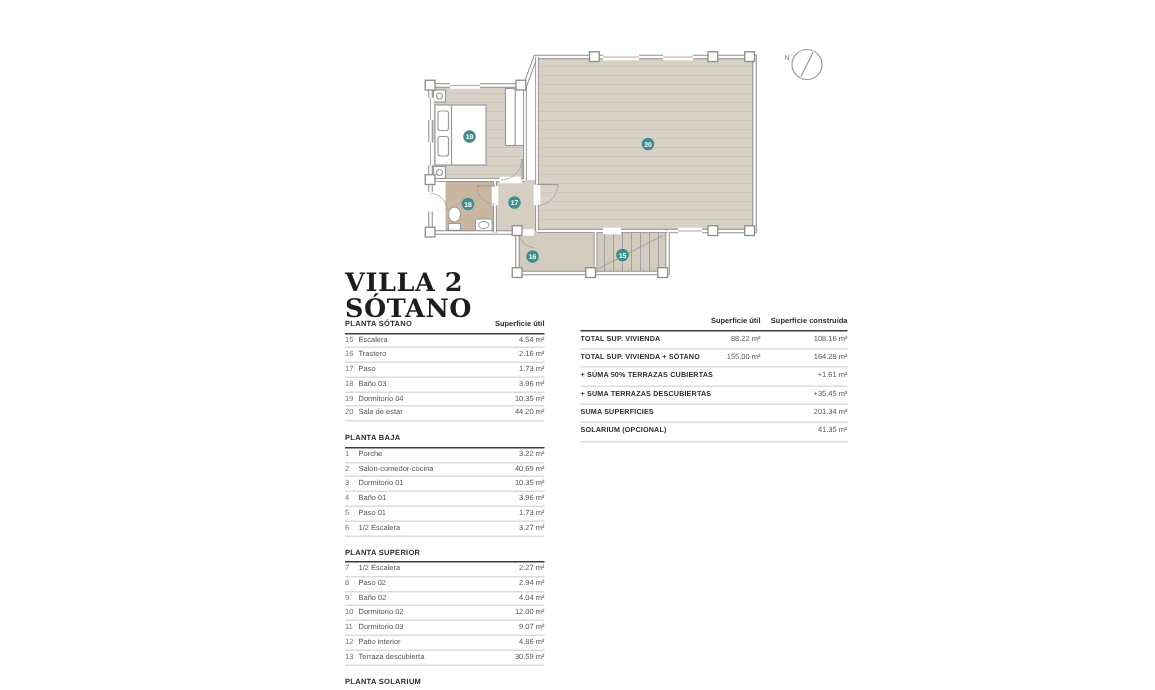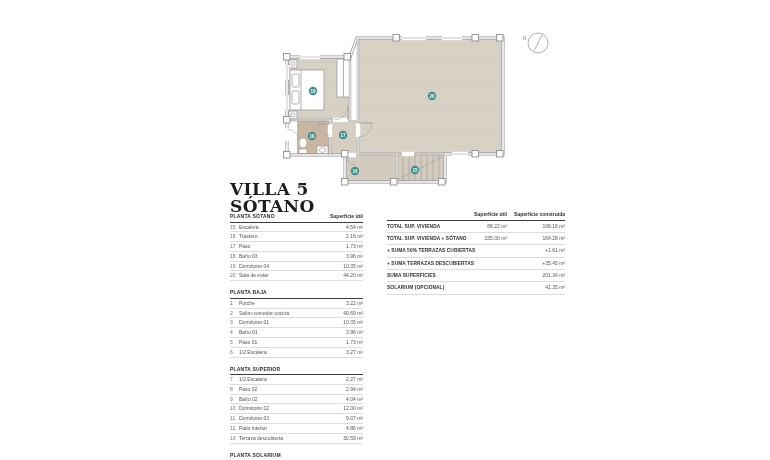--- a/index.html
+++ b/index.html
@@ -179,21 +179,21 @@
 
     <g>
       <circle cx="262" cy="35" r="10" fill="#ffffff" stroke="#9b9b9b" stroke-width="0.8"></circle>
       <line x1="258" y1="43" x2="266" y2="27" stroke="#9b9b9b" stroke-width="0.8"></line>
       <text x="247" y="32" font-size="4.5" fill="#777777">N</text>
     </g>
   </svg>
   </div>
 
   <div class="title">
-    <div>VILLA 5</div>
+    <div>VILLA 2</div>
     <div>SÓTANO</div>
   </div>
 
   <div class="left-col" id="area-tables">
       <div class="sec">
         <div class="sec-head">
           <span class="h">PLANTA SÓTANO</span>
           <span class="ch">Superficie útil</span>
         </div>
         <div class="row">

